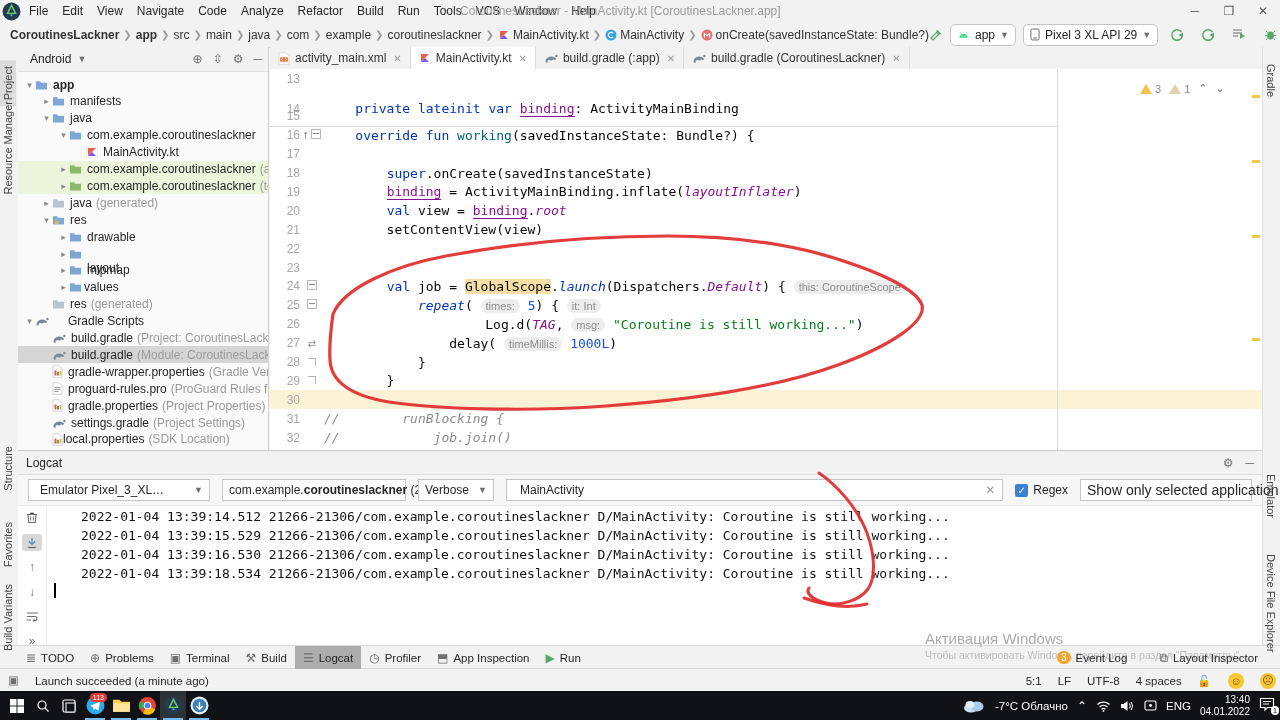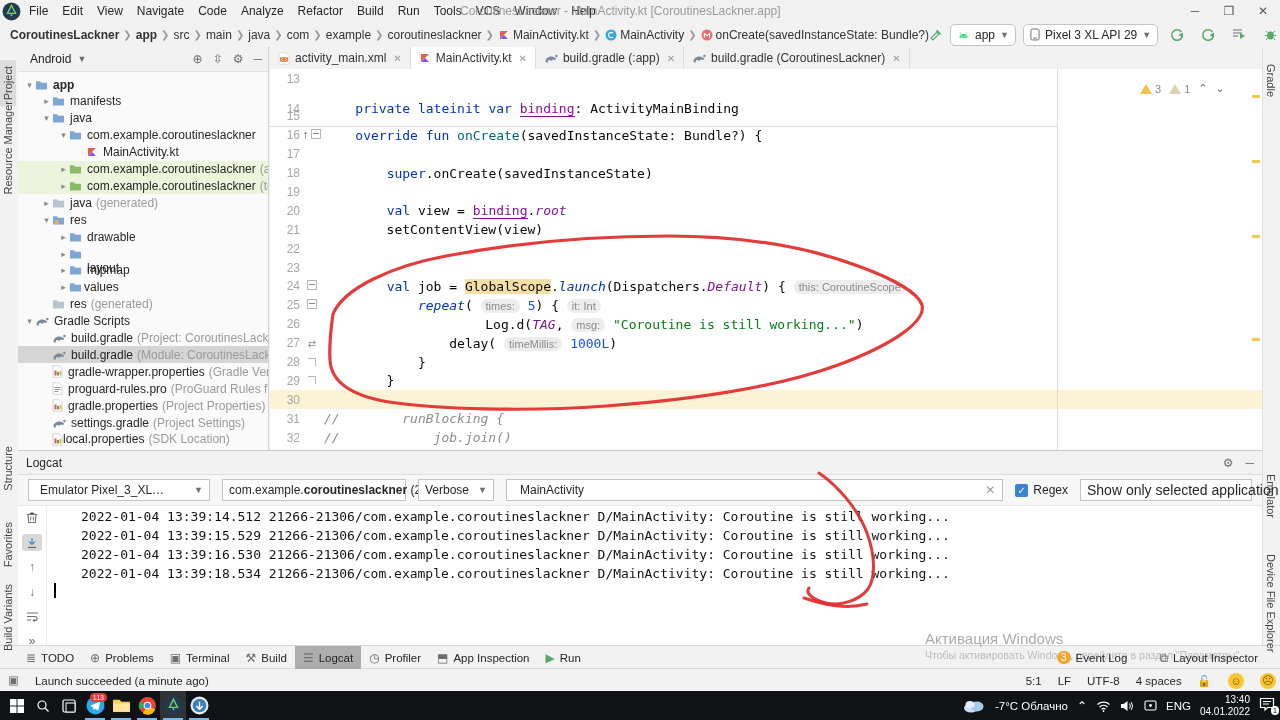--- a/index.html
+++ b/index.html
@@ -412,21 +412,21 @@
           <span class="tree-note">(generated)</span>
         </div>
         <div class="tree-row" style="top: 240.6px; padding-left: 6px;">
           <span class="chev">▾</span>
           <span class="ico">
             <svg width="14" height="10" viewBox="0 0 14 10">
               <path d="M1.5 9c0-3.4 2.5-5.6 5.8-5.6 2.2 0 4 .9 5 2.4l-1.6 1.5-1.5-1c-.6 1.1-2.1 1.6-3.4 1-1.4-.6-2.1.2-2.3 2.7z" fill="#7A8A99"></path>
               <circle cx="12.4" cy="3" r="1.2" fill="#7A8A99"></circle>
             </svg>
           </span>
-          <span style="margin-left: 5px;">Gradle Scripts</span>
+          <span style="margin-left: 19px;">Gradle Scripts</span>
         </div>
         <div class="tree-row" style="top: 257.5px; padding-left: 23px;">
           <span class="chev"></span>
           <span class="ico">
             <svg width="14" height="10" viewBox="0 0 14 10">
               <path d="M1.5 9c0-3.4 2.5-5.6 5.8-5.6 2.2 0 4 .9 5 2.4l-1.6 1.5-1.5-1c-.6 1.1-2.1 1.6-3.4 1-1.4-.6-2.1.2-2.3 2.7z" fill="#7A8A99"></path>
               <circle cx="12.4" cy="3" r="1.2" fill="#7A8A99"></circle>
             </svg>
           </span>
           <span style="margin-left: 5px;">build.gradle</span>
@@ -563,35 +563,36 @@
         <span class="ctext mono"><span>    </span><span class="k">private</span><span> </span><span class="k">lateinit</span><span> </span><span class="k">var</span><span> </span><span class="pu">binding</span><span>: ActivityMainBinding</span></span>
       </div>
       <div class="cl" style="top: 37.8px;">
         <span class="lnum">15</span>
         <span class="gico"></span>
         <span class="ctext mono"></span>
       </div>
       <div class="cl" style="top: 56.7px;">
         <span class="lnum">16</span>
         <span class="gico">⭡ <span class="fold-open"></span></span>
-        <span class="ctext mono"><span>    </span><span class="k">override</span><span> </span><span class="k">fun</span><span> </span><span class="fn">onCreate</span><span>(savedInstanceState: Bundle?) {</span></span>
+        <span class="ctext mono"><span>    </span><span class="k">override</span><span> </span><span class="k">fun</span><span> </span><span class="fn">working</span><span>(savedInstanceState: Bundle?) {</span></span>
       </div>
       <div class="cl" style="top: 75.6px;">
         <span class="lnum">17</span>
         <span class="gico"></span>
         <span class="ctext mono"></span>
       </div>
       <div class="cl" style="top: 94.5px;">
         <span class="lnum">18</span>
         <span class="gico"></span>
         <span class="ctext mono"><span>        </span><span class="k">super</span><span>.onCreate(savedInstanceState)</span></span>
       </div>
       <div class="cl" style="top: 113.4px;">
         <span class="lnum">19</span>
         <span class="gico"></span>
+        <span class="ctext mono"><span>        </span><span class="pu">binding</span><span> = ActivityMainBinding.inflate(</span><span class="pi">layoutInflater</span><span>)</span></span>
       </div>
       <div class="cl" style="top: 132.3px;">
         <span class="lnum">20</span>
         <span class="gico"></span>
         <span class="ctext mono"><span>        </span><span class="k">val</span><span> view = </span><span class="pu">binding</span><span>.</span><span class="pi">root</span></span>
       </div>
       <div class="cl" style="top: 151.2px;">
         <span class="lnum">21</span>
         <span class="gico"></span>
         <span class="ctext mono"><span>        setContentView(view)</span></span>

